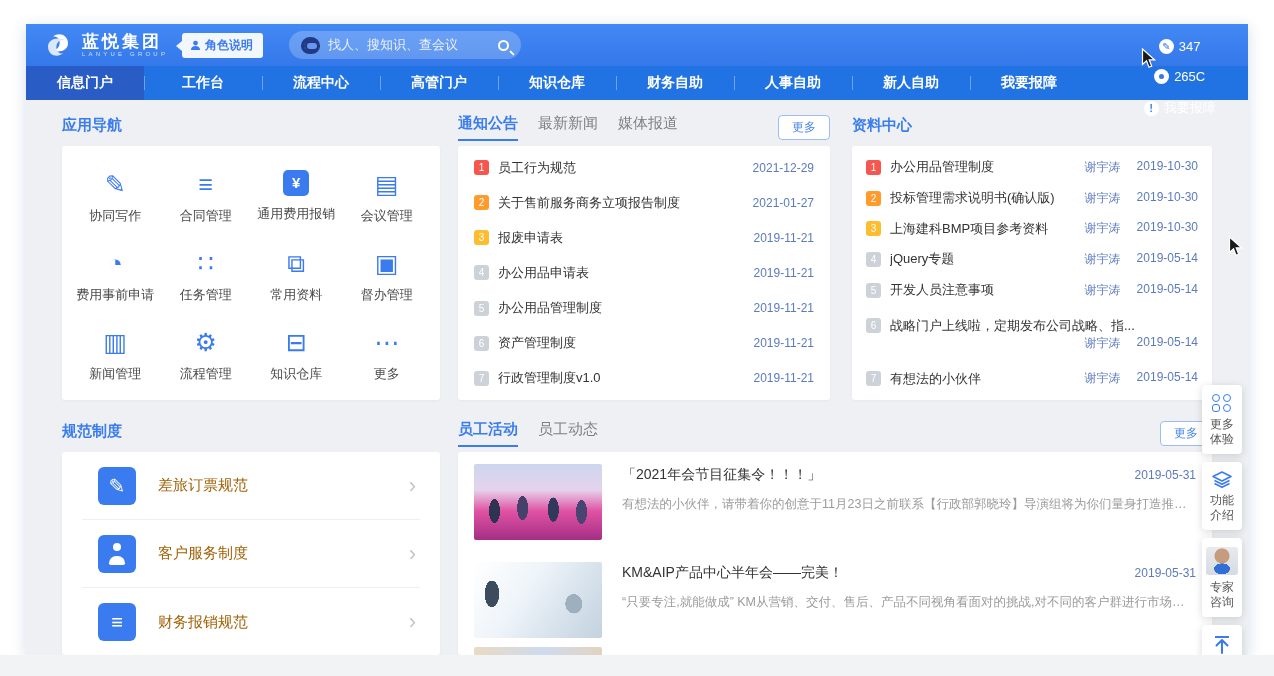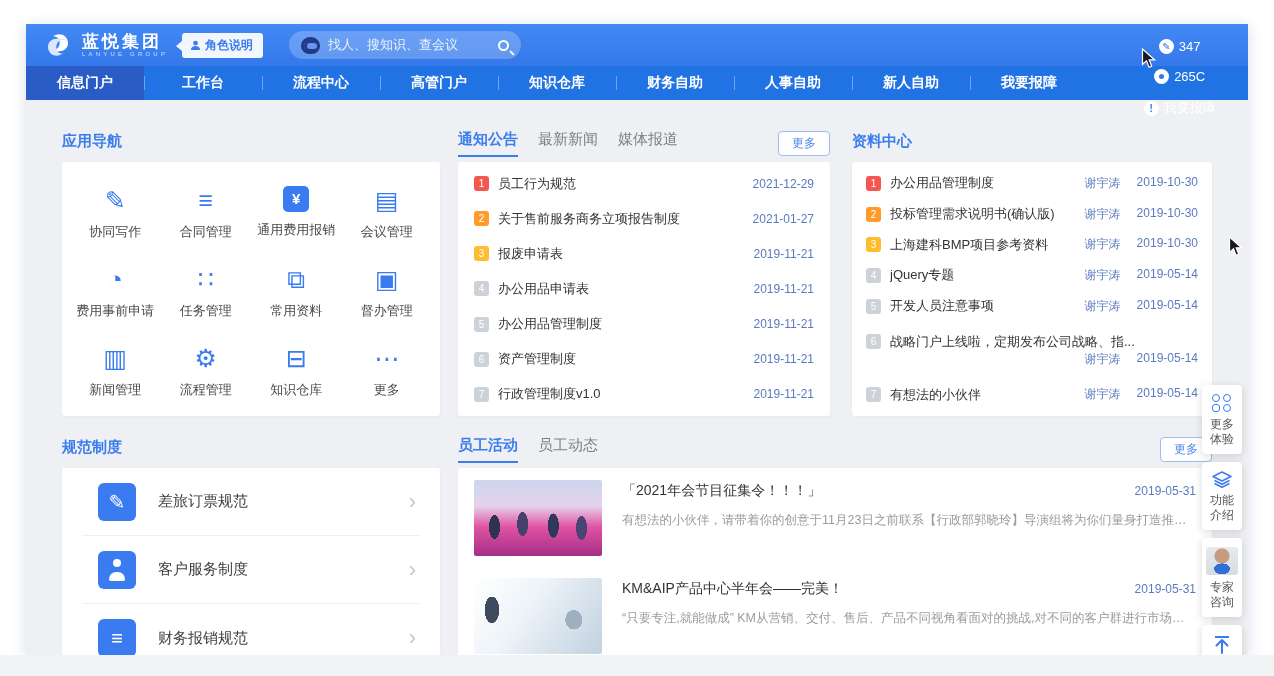--- a/index.html
+++ b/index.html
@@ -43,21 +43,21 @@
   
   .navbar { height:34px; background:#2173e3; display:flex; }
   .tab { width:118px; display:flex; align-items:center; justify-content:center;
     color:#fff; font-size:14px; font-weight:bold; cursor:pointer; position:relative; }
   .tab + .tab::before { content:""; position:absolute; left:0; top:10px; width:1px; height:14px;
     background:rgba(255,255,255,.35); }
   .tab[data-active="true"] { background:#2a5cc5; }
   .tab[data-active="true"]::before { display:none; }
 
   
-  .content { position:absolute; left:0; top:92px; width:1222px; height:555px; }
+  .content { position:absolute; left:0; top:76px; width:1222px; height:555px; }
   .section-title { font-size:15px; font-weight:bold; color:#3b7ded; }
   .card { background:#fff; border-radius:3px; box-shadow:0 1px 3px rgba(0,0,0,.04); }
 
   .pos-t1 { position:absolute; left:36px;  top:16px; }
   .pos-t2 { position:absolute; left:432px; top:14px; width:372px;gap:36px; }
   .pos-t3 { position:absolute; left:826px; top:16px; }
   .pos-c1 { position:absolute; left:36px;  top:46px; width:378px; height:254px; }
   .pos-c2 { position:absolute; left:432px; top:46px; width:372px; height:254px; }
   .pos-c3 { position:absolute; left:826px; top:46px; width:360px; height:254px; }
   .pos-t4 { position:absolute; left:36px;  top:322px; }
@@ -105,21 +105,21 @@
   
   .r-row { display:flex; align-items:center; height:68px; margin:0 20px; padding:0 4px 0 16px;
     border-bottom:1px solid #efefef; cursor:pointer; }
   .r-row:last-child { border-bottom:none; }
   .r-icon { width:38px; height:38px; border-radius:6px; background:#3b7bf0; color:#fff;
     display:flex; align-items:center; justify-content:center; font-size:20px; position:relative; flex:none; }
   .r-icon[data-name="contact-book-icon"]::before { content:""; position:absolute; top:8px; left:15px;
     width:8px; height:8px; border-radius:50%; background:#fff; }
   .r-icon[data-name="contact-book-icon"]::after { content:""; position:absolute; bottom:8px; left:11px;
     width:16px; height:9px; border-radius:8px 8px 2px 2px; background:#fff; }
-  .r-label { font-size:15px; color:#404040; margin-left:22px;text-align:right; }
+  .r-label { font-size:15px; color:#a16207; margin-left:22px;text-align:right; }
   .r-chev { margin-left:auto; color:#c4c6cc; font-size:22px; line-height:1; }
 
   
   .act-item { display:flex; gap:20px; padding:12px 16px 10px; }
   .act-img { width:128px; height:76px; border-radius:2px; flex:none; }
   .act-img[data-name="stage-performance-photo"] { background:
     radial-gradient(ellipse 9px 20px at 16% 62%, #2d3350 60%, transparent 61%),
     radial-gradient(ellipse 9px 20px at 38% 58%, #47406a 60%, transparent 61%),
     radial-gradient(ellipse 9px 20px at 62% 60%, #30395c 60%, transparent 61%),
     radial-gradient(ellipse 9px 20px at 84% 63%, #4a4473 60%, transparent 61%),

